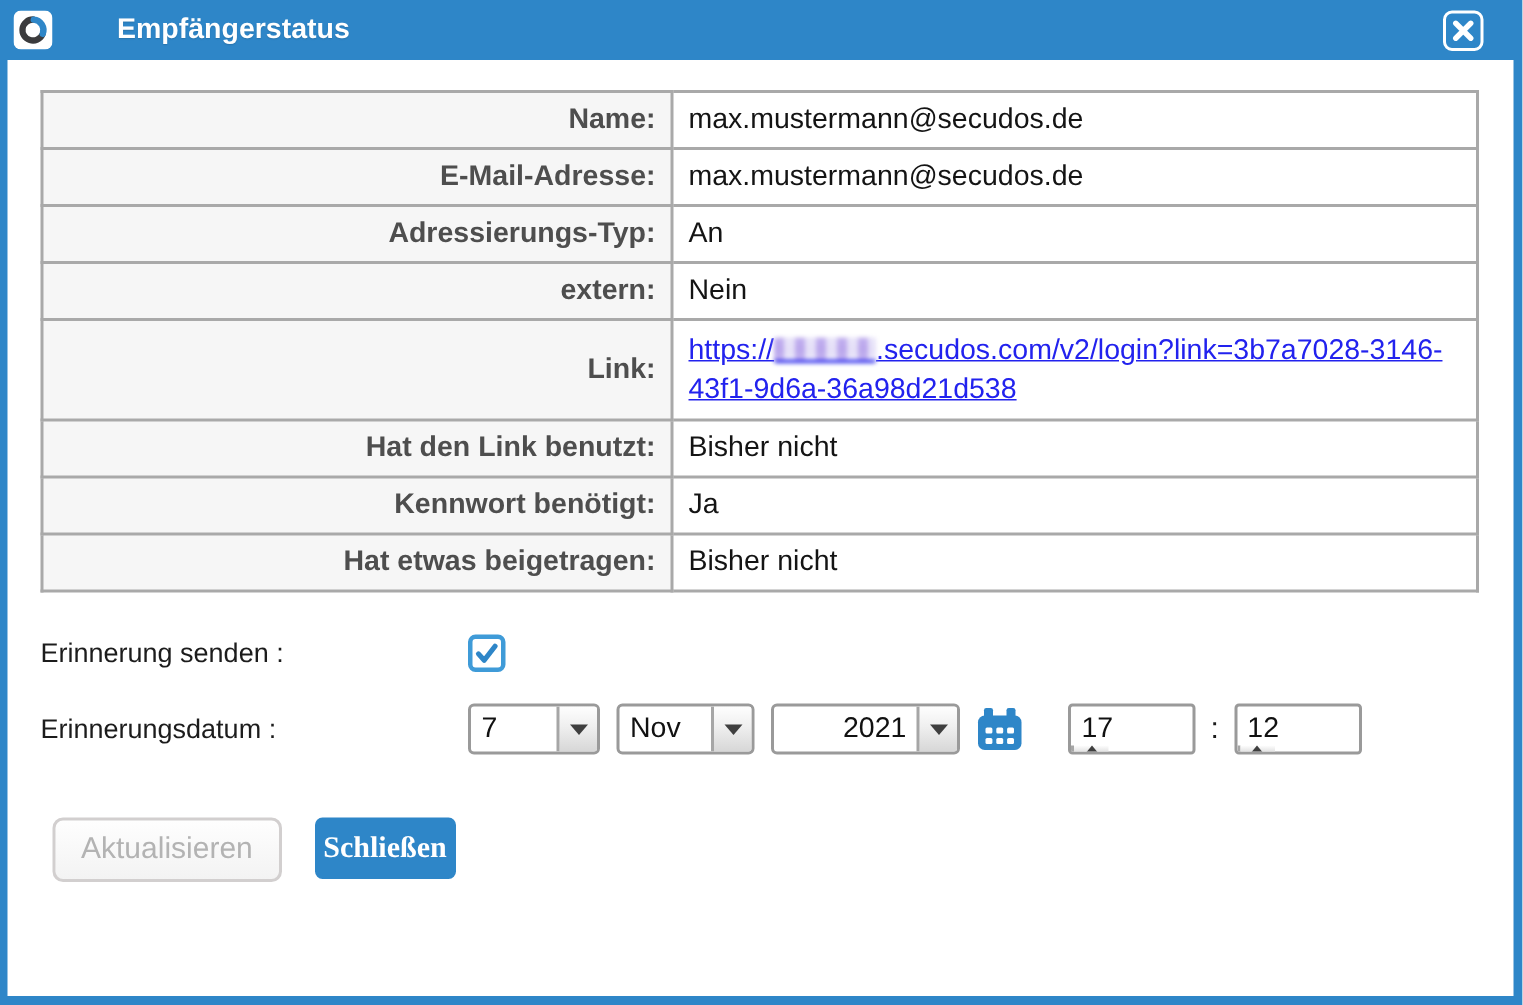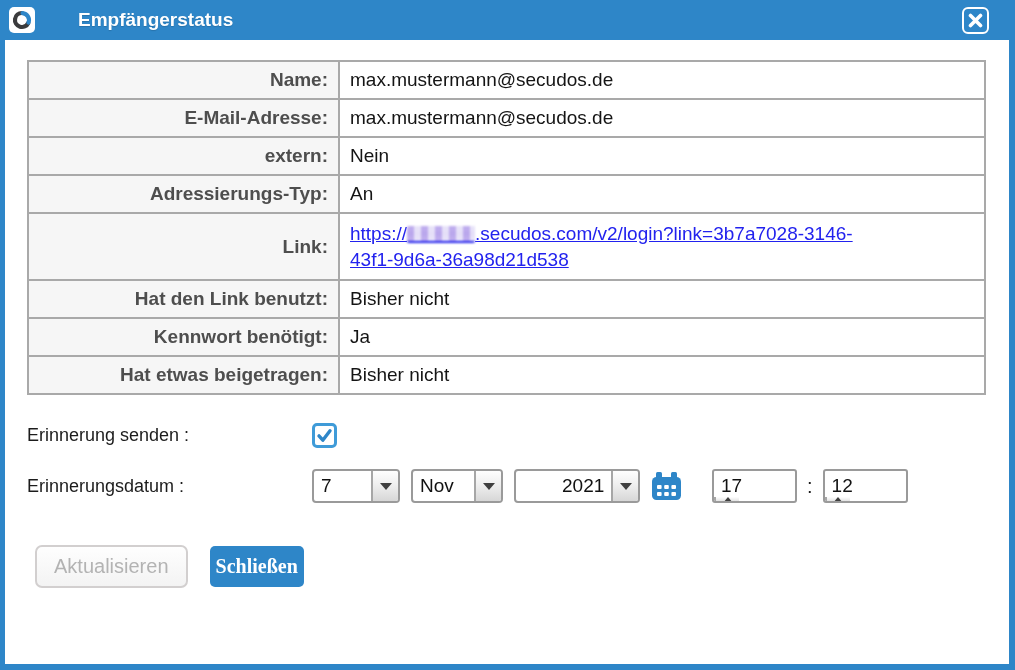--- a/index.html
+++ b/index.html
@@ -42,21 +42,21 @@
     border:2px solid #a9a9a9;
     font-size:19px;
     padding:7px 10px;
     vertical-align:middle;
   }
   td.lbl {
     background:#f6f6f6;
     color:#4e4e4e;
     font-weight:bold;
     text-align:right;
-    width:311px;
+    width:420px;
     white-space:nowrap;
   }
   td.val { color:#141414; background:#ffffff; }
   td.val a {
     color:#2222ee;
     text-decoration:underline;
     word-break:break-all;
     line-height:1.35;
   }
   .redacted {
@@ -142,21 +142,21 @@
     border-bottom:6px solid #3f3f3f;
   }
   .tri-dn {
     width:0; height:0;
     border-left:5px solid transparent; border-right:5px solid transparent;
     border-top:6px solid #3f3f3f;
   }
   .time-colon { font-size:20px; color:#1c1c1c; margin:0 10px; }
   .gap-30 { width:30px; flex:0 0 auto; }
 
-  .button-row { display:flex; align-items:center; margin-top:42px; margin-left:8px; }
+  .button-row { display:flex; align-items:flex-start; margin-top:42px; margin-left:8px; }
   .btn-update {
     font-size:20px; color:#b3b3b3;
     background:linear-gradient(#fefefe,#f3f3f3);
     border:2px solid #d2cfcf; border-radius:7px;
     padding:8px 17px;
     font-family:inherit;
   }
   .btn-close {
     font-size:20px; font-weight:bold; color:#ffffff;
     background:#2e86c8;
@@ -195,26 +195,26 @@
       <tbody>
         <tr>
           <td class="lbl">Name:</td>
           <td class="val">max.mustermann@secudos.de</td>
         </tr>
         <tr>
           <td class="lbl">E-Mail-Adresse:</td>
           <td class="val">max.mustermann@secudos.de</td>
         </tr>
         <tr>
+          <td class="lbl">Adressierungs-Typ:</td>
+          <td class="val">An</td>
+        </tr>
+        <tr>
           <td class="lbl">extern:</td>
           <td class="val">Nein</td>
-        </tr>
-        <tr>
-          <td class="lbl">Adressierungs-Typ:</td>
-          <td class="val">An</td>
         </tr>
         <tr>
           <td class="lbl">Link:</td>
           <td class="val">
             <a href="#"><span>https://</span><span class="redacted"></span><span>.secudos.com/v2/login?link=3b7a7028-3146-</span><br><span>43f1-9d6a-36a98d21d538</span></a>
           </td>
         </tr>
         <tr>
           <td class="lbl">Hat den Link benutzt:</td>
           <td class="val">Bisher nicht</td>

